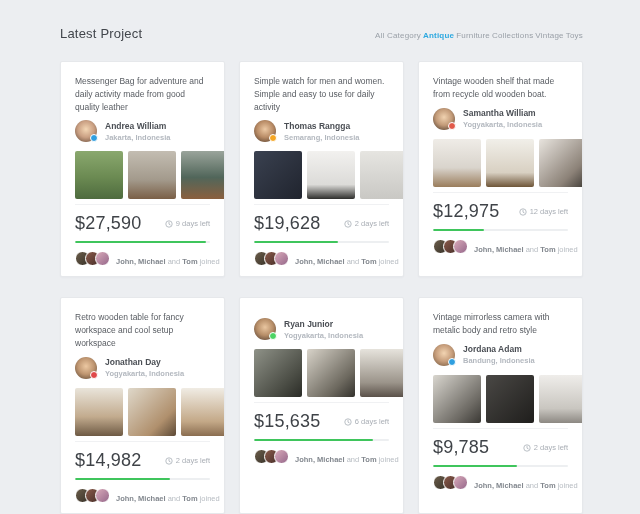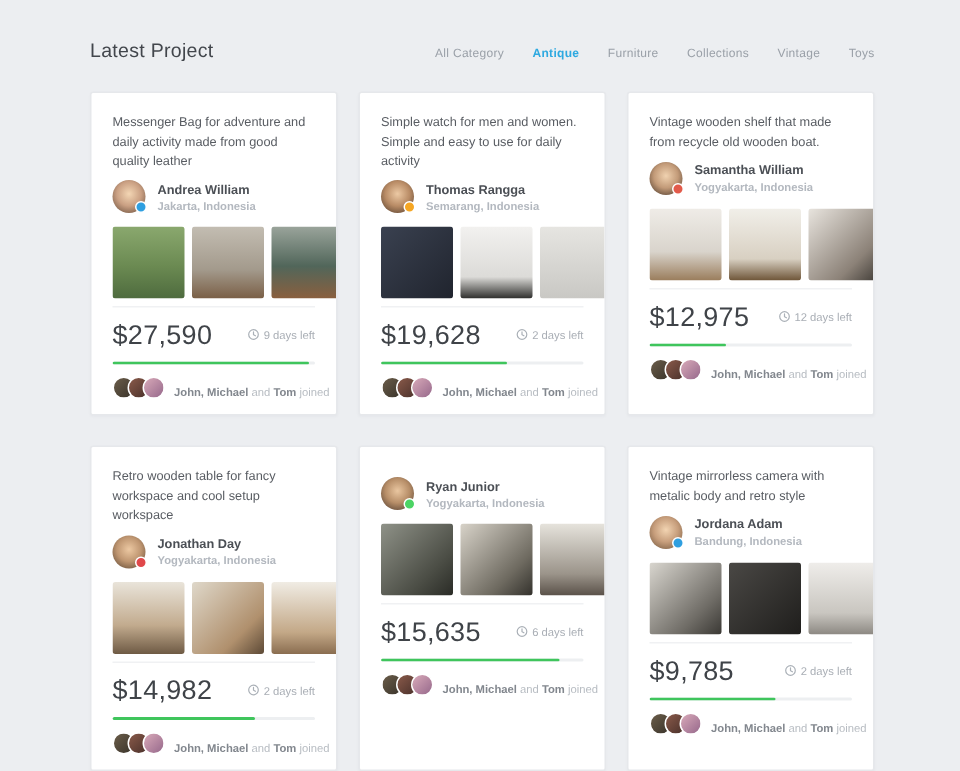--- a/index.html
+++ b/index.html
@@ -5,41 +5,41 @@
   html,body{margin:0;padding:0;}
   body{
     width:640px;height:514px;overflow:hidden;
     background:#eceef1;
     font-family:"Liberation Sans","DejaVu Sans",sans-serif;
     -webkit-font-smoothing:antialiased;
   }
   .page{padding:26px 57px 0 60px;}
   .header{display:flex;justify-content:space-between;align-items:baseline;}
   .page-title{font-size:13px;font-weight:500;color:#42464c;letter-spacing:.2px;}
-  .tabs{display:flex;gap:19px;align-items:baseline;justify-content:flex-end;}
+  .tabs{display:flex;gap:2px;align-items:baseline;justify-content:flex-end;}
   .tab{font-size:8px;color:#9aa0a8;cursor:pointer;letter-spacing:.2px;}
   .tab.active{color:#2ea9e0;font-weight:700;}
   .grid{margin-top:20px;display:grid;grid-template-columns:repeat(3,165px);gap:20px 14px;}
   .card{
     background:#fff;border:1px solid #e6e8eb;border-radius:2px;
     padding:13px 14px 10px 14px;box-sizing:border-box;width:165px;
     box-shadow:0 1px 2px rgba(40,45,60,.03);overflow:hidden;
   }
   .card-title{font-size:8.5px;line-height:1.5;color:#585c62;min-height:25px;}
   .author{display:flex;align-items:center;gap:8px;margin-top:7px;}
   .avatar{width:22px;height:22px;border-radius:50%;position:relative;flex:0 0 22px;}
   .badge{position:absolute;right:-1px;bottom:0;width:6px;height:6px;border-radius:50%;border:1.5px solid #fff;}
   .author-name{font-size:8.5px;font-weight:700;color:#4b4f55;line-height:1.2;}
   .author-loc{font-size:7.5px;color:#b3b8bf;margin-top:2px;font-weight:bold;}
   .gallery{display:flex;gap:5px;margin-top:9px;margin-right:-14px;overflow:hidden;}
   .tile{width:48px;height:48px;flex:0 0 48px;border-radius:2px;}
   .meta{display:flex;justify-content:space-between;align-items:center;
         margin-top:5px;border-top:1px solid #f0f1f3;padding-top:8px;}
   .price{font-size:18px;font-weight:500;color:#3f4348;letter-spacing:.2px;}
-  .days{font-size:7.5px;color:#a9aeb5;display:flex;align-items:flex-start;gap:3px;}
+  .days{font-size:7.5px;color:#a9aeb5;display:flex;align-items:flex-end;gap:3px;}
   .days svg{display:block;}
   .progress{margin-top:7px;height:2px;background:#edeff1;border-radius:1px;overflow:hidden;}
   .progress-fill{height:100%;background:#3fc55c;border-radius:1px;}
   .joined{display:flex;align-items:flex-end;gap:6px;margin-top:8px;}
   .javatars{display:flex;}
   .javatar{width:13px;height:13px;border-radius:50%;border:1.5px solid #fff;box-sizing:content-box;}
   .javatar + .javatar{margin-left:-5px;}
   .joined-text{font-size:7.5px;color:#b7bcc2;white-space:nowrap;}
   .joined-text .b{color:#82878e;font-weight:700;}
 </style>

